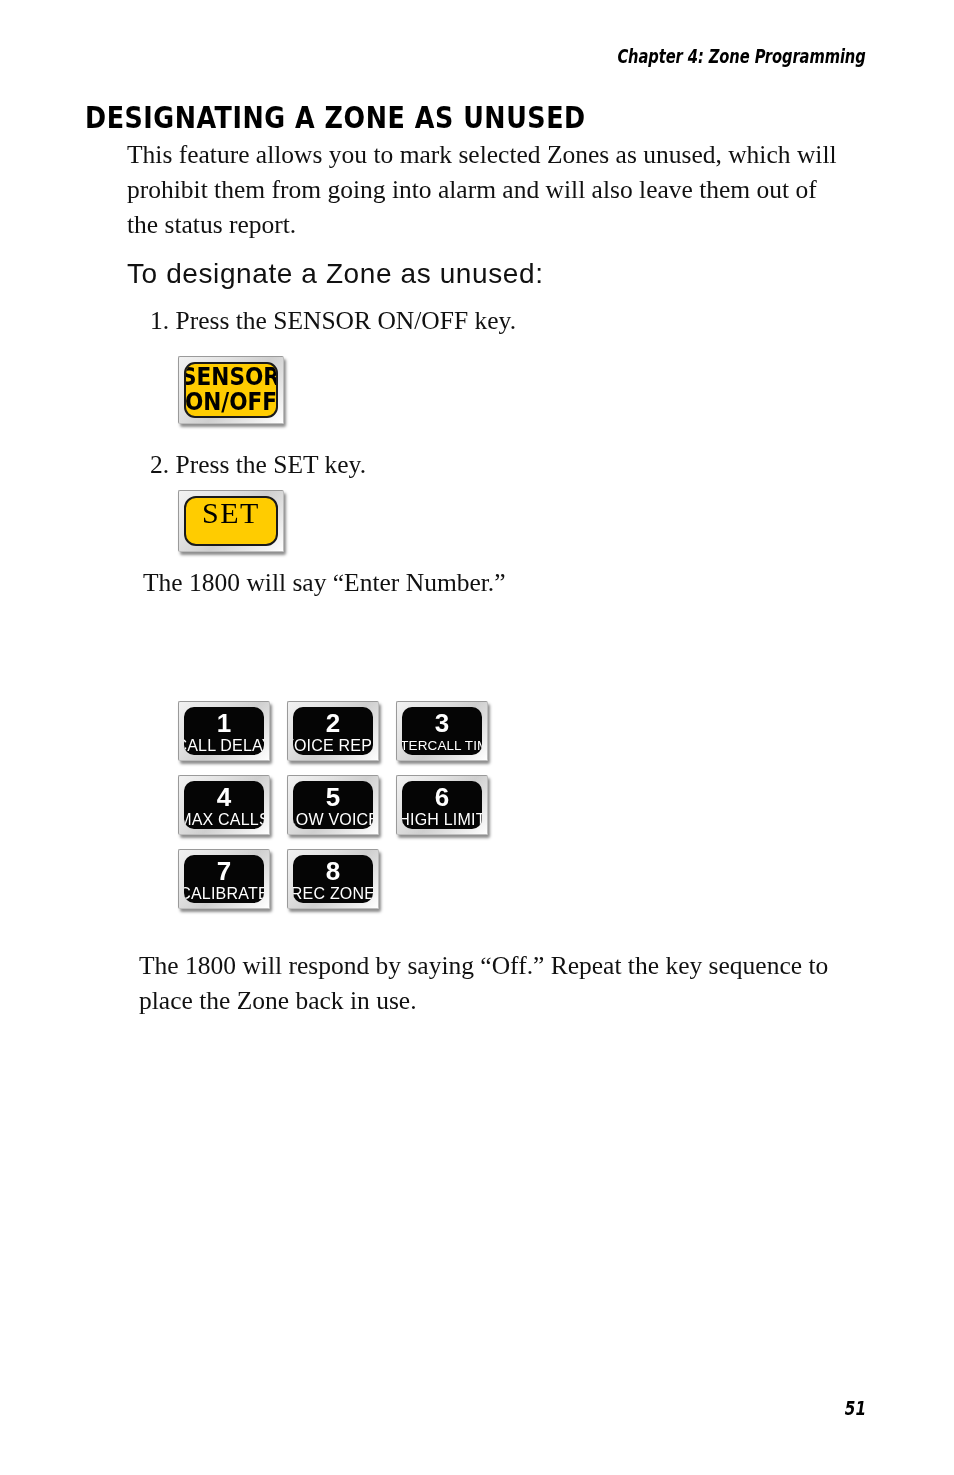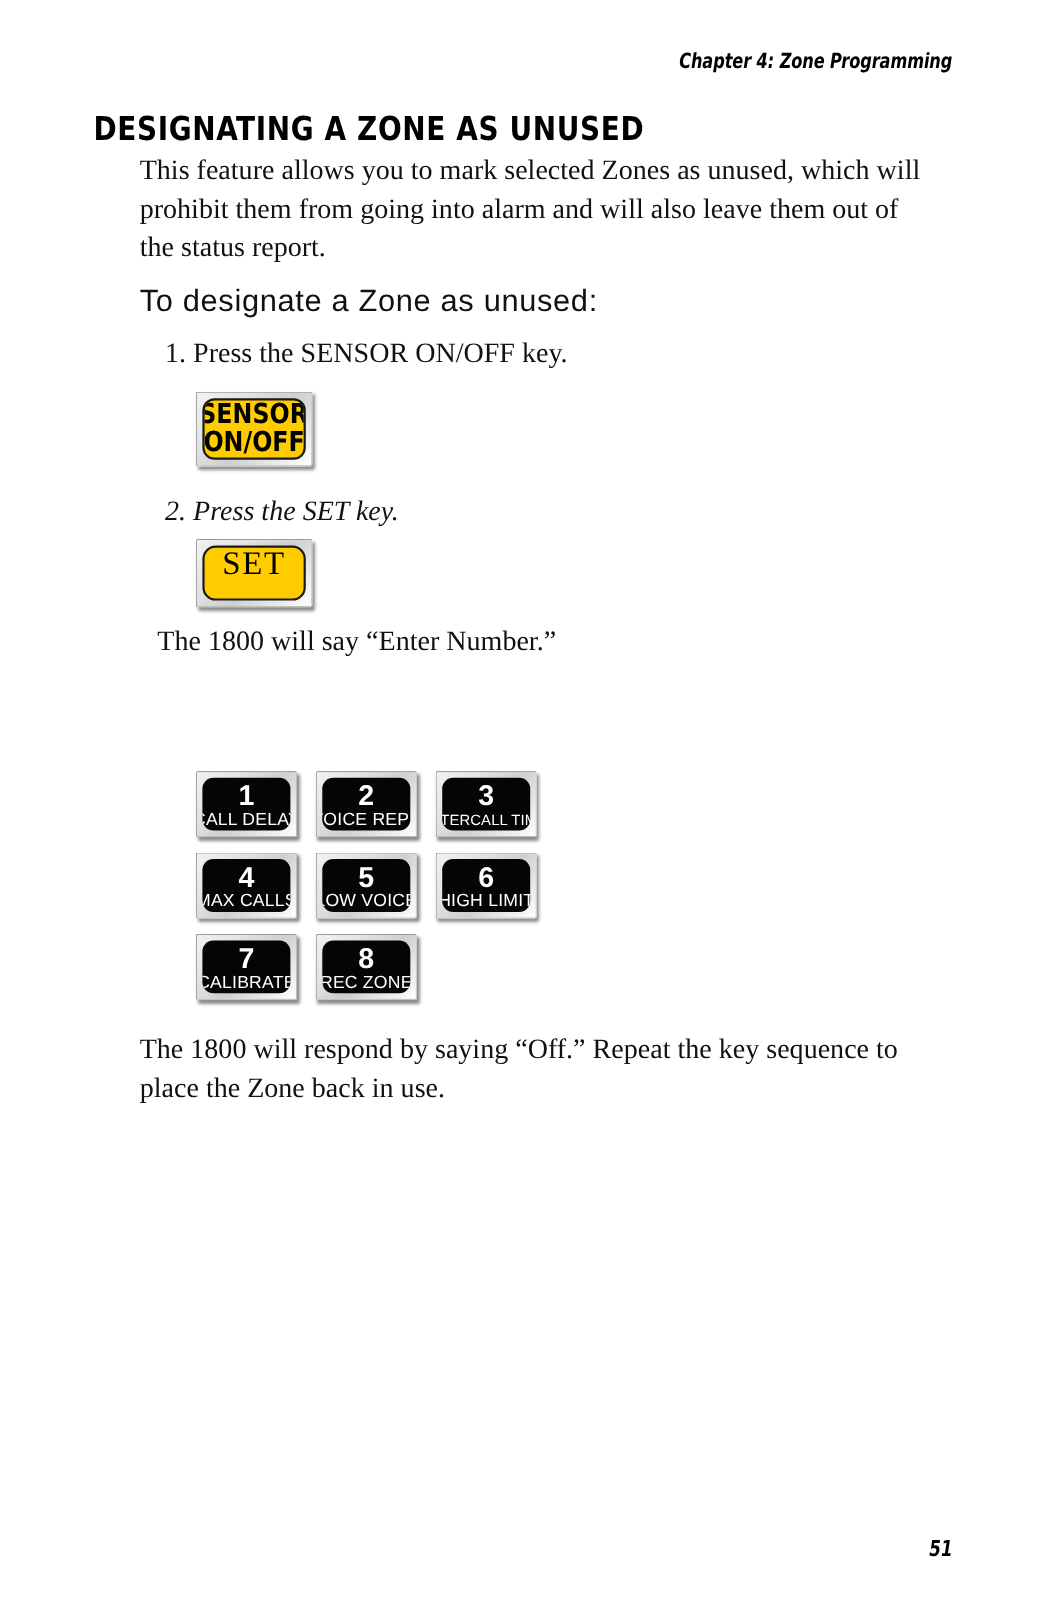--- a/index.html
+++ b/index.html
@@ -196,21 +196,21 @@
     <span>Press the SENSOR ON/OFF key.</span>
   </div>
 
   <div class="key key-yellow" style="top:356px; left:178px; width:106px; height:68px;">
     <div class="key-face">
       <div class="line">SENSOR</div>
       <div class="line">ON/OFF</div>
     </div>
   </div>
 
-  <div class="list-item" style="top:447px; left:150px; width:700px;font-style:italic;">
+  <div class="list-item" style="top:447px; left:150px; width:700px;">
     <span class="num">2.</span>
     <span>Press the SET key.</span>
   </div>
 
   <div class="key key-yellow key-set" style="top:490px; left:178px; width:106px; height:62px;">
     <div class="key-face">
       <div class="line">SET</div>
     </div>
   </div>
 
@@ -261,17 +261,17 @@
       <div class="klabel">CALIBRATE</div>
     </div>
   </div>
   <div class="key key-black" style="top:849px; left:287px; width:92px; height:60px;">
     <div class="key-face">
       <div class="kn">8</div>
       <div class="klabel">REC ZONE</div>
     </div>
   </div>
 
-  <p class="body-para" style="top:936px; left:127px; width:745px; margin:0;">The 1800 will respond by saying “Off.”  Repeat the key sequence to place the Zone back in use.</p>
+  <p class="body-para" style="top:936px; left:127px; width:745px; margin:12px;">The 1800 will respond by saying “Off.”  Repeat the key sequence to place the Zone back in use.</p>
 
   <div class="page-number">51</div>
 
 </div>
 
 </body></html>

